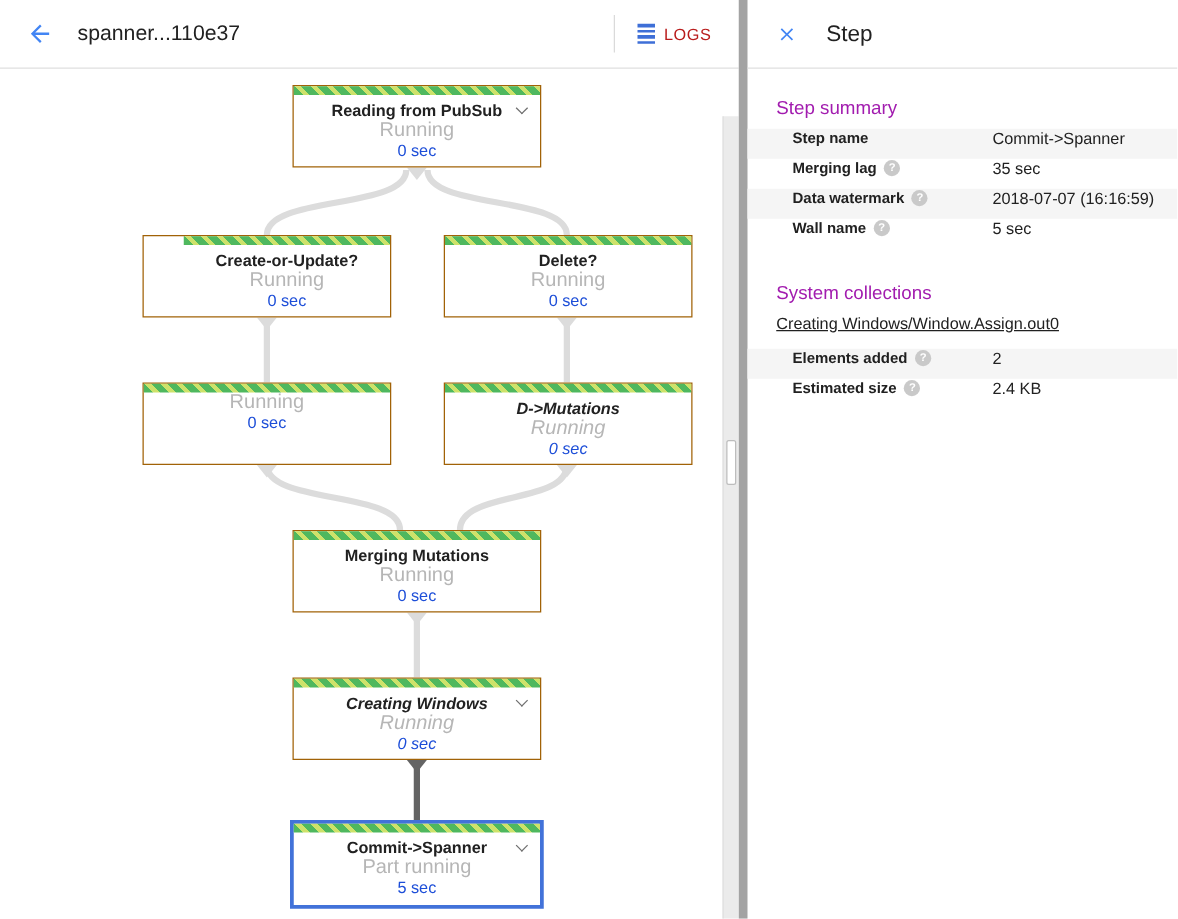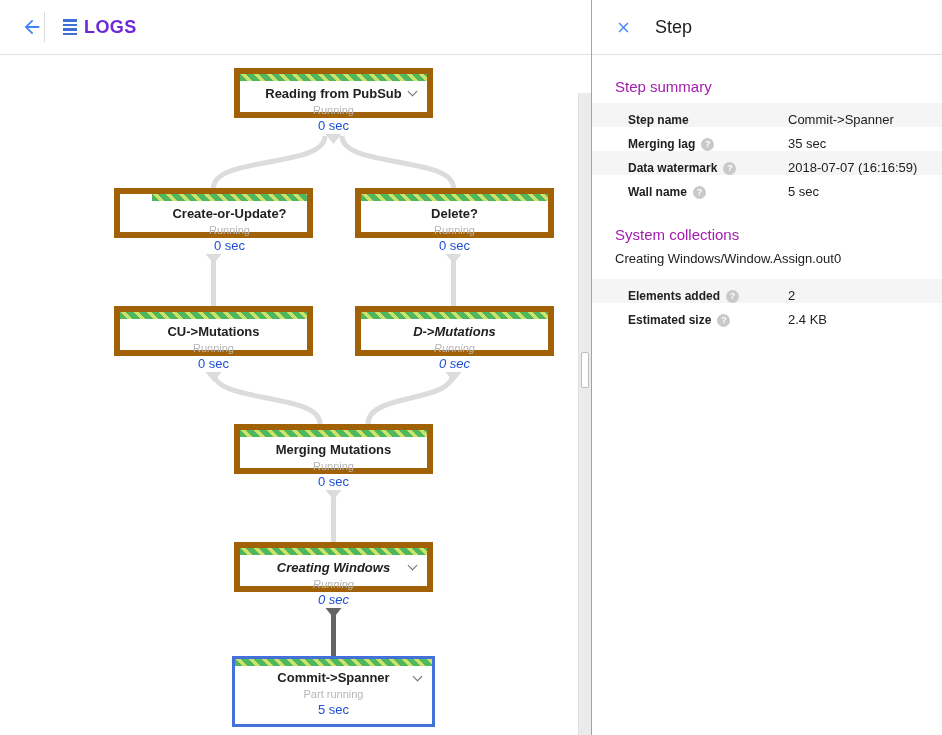--- a/index.html
+++ b/index.html
@@ -13,33 +13,33 @@
                   display:flex; align-items:center; }
   .back-btn { width:24px; height:24px; margin-left:20px; cursor:pointer; flex:none;
               display:flex; align-items:center; justify-content:center; }
   .job-title { margin-left:18px; font-size:17px; color:#212121; flex:1;
                white-space:nowrap; overflow:hidden; }
   .header-divider { width:1px; height:30px; background:#dadada; margin-right:18px; }
   .logs-btn { display:flex; align-items:center; gap:7px; margin-right:22px;
               cursor:pointer; }
   .logs-icon { display:flex; flex-direction:column; gap:2px; }
   .logs-icon i { display:block; width:14px; height:2.5px; background:#3e6fd7; }
-  .logs-label { color:#6d28d9; font-weight:bold; font-size:18px; letter-spacing:.4px; }
+  .logs-label { color:#b91c1c; font-weight:normal; font-size:13px; letter-spacing:.4px; }
 
   
   .graph-area { position:absolute; left:0; top:56px; width:591px; height:679px;
                 background:#fff; }
   .edges { position:absolute; left:0; top:-56px; width:591px; height:735px; }
-  .gnode { position:absolute; width:199px; height:50px; background:#fff;
-           border:6px solid #a16207; cursor:pointer; text-align:center; }
+  .gnode { position:absolute; width:199px; height:66px; background:#fff;
+           border:1px solid #a16207; cursor:pointer; text-align:center; }
   .stripe { height:7px; width:100%;
             background:repeating-linear-gradient(45deg,#4fb85e 0 5.5px,#cde26a 5.5px 9px); }
   .gnode .title { font-size:13px; font-weight:bold; color:#212121; margin-top:5px;
                   line-height:16px; }
-  .gnode .status { font-size:11px; color:#b6b6b6; line-height:16px; }
+  .gnode .status { font-size:16px; color:#b6b6b6; line-height:16px; }
   .gnode .time { font-size:13px; color:#1d4ed8; line-height:16px; }
   .chev { position:absolute; right:11px; top:14px; width:7px; height:7px;
           border-right:1.6px solid #6e6e6e; border-bottom:1.6px solid #6e6e6e;
           transform:rotate(45deg); cursor:pointer; }
   .gnode.selected { border:3px solid #4272d9; width:203px; height:71px; }
   .gnode.selected .title { margin-top:4px; }
 
   
   #n-reading  { left:234px; top:12px; }
   #n-create   { left:114px; top:132px;padding-left:32px; }
@@ -51,51 +51,52 @@
   #n-commit   { left:232px; top:600px; }
 
   
   .vscroll { position:absolute; left:578px; top:93px; width:13px; height:642px;
              background:#ebebeb; border-left:1px solid #e0e0e0; }
   .vthumb { position:absolute; left:2px; top:259px; width:8px; height:36px;
             background:#fff; border:1px solid #bdbdbd; border-radius:2px; cursor:grab; }
 
   
   .panel { position:absolute; left:591px; top:0; width:351px; height:735px;
-           background:#fff; border-left:1px solid #a3a3a3; }
+           background:#fff; border-left:7px solid #a3a3a3; }
   .panel-header { height:55px; border-bottom:1px solid #e0e0e0;
                   display:flex; align-items:center; }
   .close-btn { width:20px; height:20px; margin-left:21px; cursor:pointer;
                display:flex; align-items:center; justify-content:center; }
   .panel-title { margin-left:22px; font-size:18px; color:#212121; }
 
   .section-heading { font-size:15px; color:#a21caf; margin:23px 0 8px 23px; }
   .kv-table { width:100%; }
-  .kv-row { display:flex; align-items:flex-end; height:24px; padding-left:36px; }
+  .kv-row { display:flex; align-items:flex-start; height:24px; padding-left:36px; }
   .kv-row.shaded { background:#f5f5f5; }
   .kv-label { width:160px; display:flex; align-items:center; gap:6px;
               font-size:12px; font-weight:bold; color:#212121; flex:none; }
   .kv-value { font-size:13px; color:#212121; white-space:nowrap; }
   .help { width:13px; height:13px; border-radius:50%; background:#c9c9c9; flex:none;
           color:#fff; font-size:9px; font-weight:bold; line-height:13px;
           text-align:center; cursor:pointer; }
   .ic-heading { margin-top:27px; }
-  .collection-name { font-size:13px; color:#212121; margin:0 0 13px 23px; cursor:pointer; }
+  .collection-name { font-size:13px; color:#212121; margin:0 0 13px 23px; cursor:pointer;text-decoration:underline; }
 </style>
 </head>
 <body>
 
 <div class="app">
 
   <div class="graph-header">
     <div class="back-btn">
       <svg width="22" height="22" viewBox="0 0 24 24">
         <path fill="#4285f4" d="M20 11H7.8l5.6-5.6L12 4l-8 8 8 8 1.4-1.4L7.8 13H20v-2z"></path>
       </svg>
     </div>
+    <div class="job-title">spanner...110e37</div>
     <div class="header-divider"></div>
     <div class="logs-btn">
       <span class="logs-icon">
           <i></i>
           <i></i>
           <i></i>
           <i></i>
         </span>
       <span class="logs-label">LOGS</span>
     </div>
@@ -144,21 +145,20 @@
 
     <div class="gnode" id="n-delete">
       <div class="stripe"></div>
       <div class="title">Delete?</div>
       <div class="status">Running</div>
       <div class="time">0 sec</div>
     </div>
 
     <div class="gnode" id="n-cu">
       <div class="stripe"></div>
-      <div class="title">CU-&gt;Mutations</div>
       <div class="status">Running</div>
       <div class="time">0 sec</div>
     </div>
 
     <div class="gnode" id="n-d">
       <div class="stripe"></div>
       <div class="title">D-&gt;Mutations</div>
       <div class="status">Running</div>
       <div class="time">0 sec</div>
     </div>

